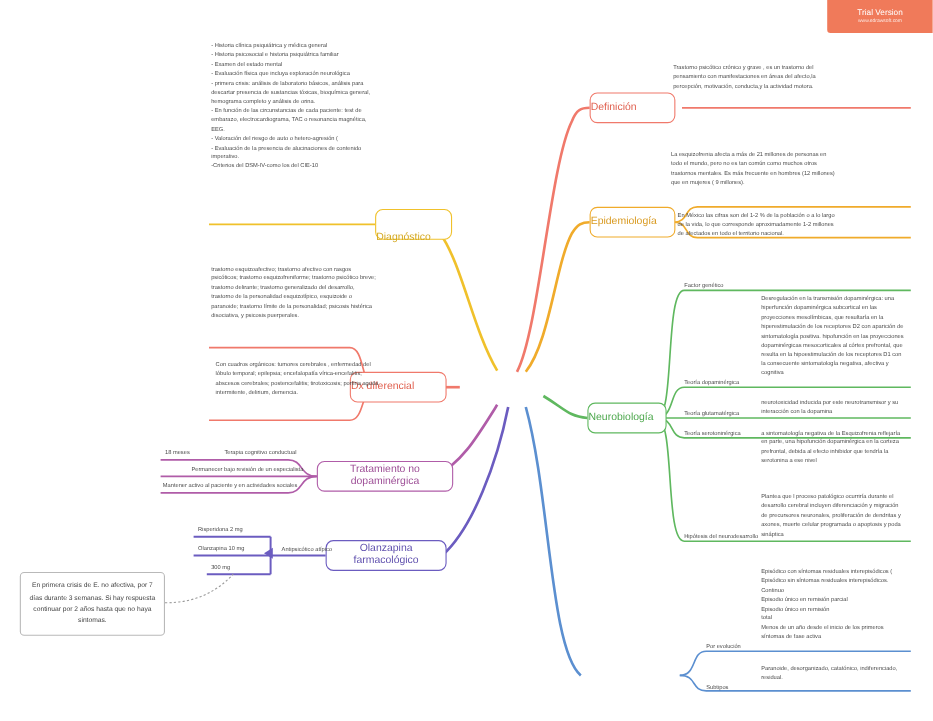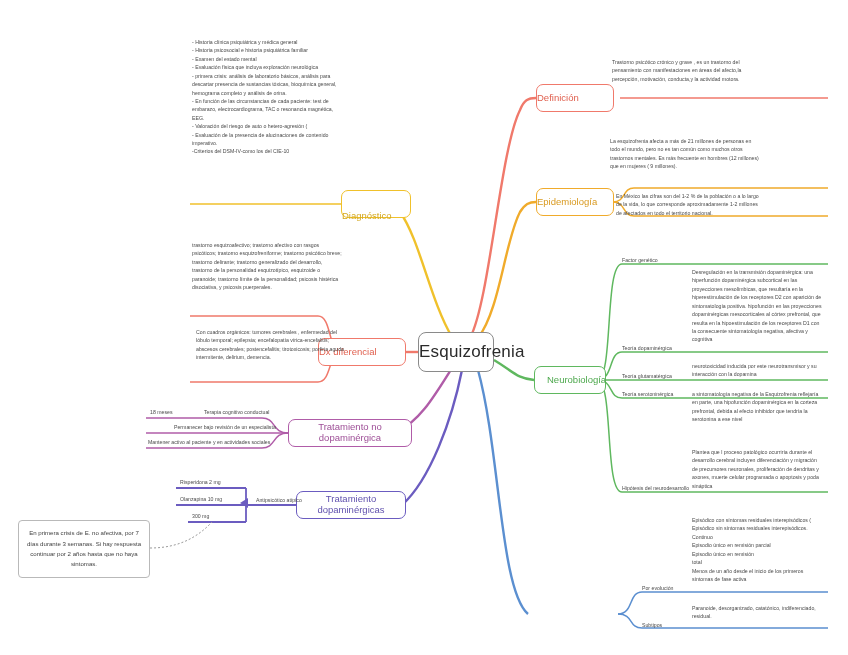--- a/index.html
+++ b/index.html
@@ -80,23 +80,20 @@
     <path d="M690,352 L828,352" fill="none" stroke="#5fb85f" stroke-width="1.5"></path>
     <path d="M690,380 L828,380" fill="none" stroke="#5fb85f" stroke-width="1.5"></path>
     <path d="M690,398 L828,398" fill="none" stroke="#5fb85f" stroke-width="1.5"></path>
     <path d="M690,492 L828,492" fill="none" stroke="#5fb85f" stroke-width="1.5"></path>
     <path d="M690,264 L828,264" fill="none" stroke="#5fb85f" stroke-width="1.5"></path>
 
     <path d="M618,614 C634,614 628,592 642,592 L828,592" fill="none" stroke="#5b8fd0" stroke-width="1.5"></path>
     <path d="M618,614 C634,614 628,628 642,628 L828,628" fill="none" stroke="#5b8fd0" stroke-width="1.5"></path>
   </svg>
 
-  <div class="node central" style="left:418px;top:332px;width:76px;height:40px;">
-    <span>Esquizofrenia</span>
-  </div>
 
   <div class="node branch" style="left:536px;top:84px;width:78px;height:28px;border:1.6px solid #f0796b;">
     <span style="color:#e0604f;">Definición</span>
   </div>
 
   <div class="node branch" style="left:536px;top:188px;width:78px;height:28px;border:1.6px solid #f0ab2b;">
     <span style="color:#d99a20;">Epidemiología</span>
   </div>
 
   <div class="node branch" style="left:341px;top:190px;width:70px;height:28px;border:1.6px solid #f0c12b;">
@@ -105,25 +102,25 @@
 
   <div class="node branch" style="left:318px;top:338px;width:88px;height:28px;border:1.6px solid #f0796b;">
     <span style="color:#e0604f;">Dx diferencial</span>
   </div>
 
   <div class="node branch" style="left:288px;top:419px;width:124px;height:28px;border:1.6px solid #b05ca8;">
     <span style="color:#9d4e96;">Tratamiento no dopaminérgica</span>
   </div>
 
   <div class="node branch" style="left:296px;top:491px;width:110px;height:28px;border:1.6px solid #6b5cc0;">
-    <span style="color:#6051ae;">Tratamiento dopaminérgicas</span>
+    <span style="color:#6051ae;">Olanzapina farmacológico</span>
   </div>
 
   <div class="node branch" style="left:534px;top:366px;width:72px;height:28px;border:1.6px solid #5fb85f;">
-    <span style="color:#4da84d;margin-left:12px;">Neurobiología</span>
+    <span style="color:#4da84d;">Neurobiología</span>
   </div>
 
 
   <div class="textblk" style="left:612px;top:58px;width:150px;">Trastorno psicótico crónico y grave , es un trastorno del pensamiento con manifestaciones en áreas del afecto,la percepción, motivación, conducta,y la actividad motora.</div>
 
   <div class="textblk" style="left:610px;top:137px;width:150px;">La esquizofrenia afecta a más de 21 millones de personas en todo el mundo, pero no es tan común como muchos otros trastornos mentales. Es más frecuente en hombres (12 millones) que en mujeres ( 9 millones).</div>
 
   <div class="textblk" style="left:616px;top:192px;width:146px;">En México las cifras son del 1-2 % de la población o a lo largo de la vida, lo que corresponde aproximadamente 1-2 millones de afectados  en todo el territorio nacional.</div>
 
   <div class="textblk" style="left:192px;top:38px;width:152px;white-space:pre-line;">- Historia clínica psiquiátrica y médica general
@@ -173,14 +170,18 @@
 Episódico sin síntomas residuales interepisódicos.
 Continuo
  Episodio único en remisión parcial
  Episodio único en remisión
 total
  Menos de un año desde el inicio de los primeros síntomas de fase activa</div>
 
   <div class="leaflbl" style="left:642px;top:622px;width:60px;">Subtipos</div>
   <div class="textblk" style="left:692px;top:604px;width:132px;">Paranoide, desorganizado, catatónico, indiferenciado, residual.</div>
 
+  <div class="trial">
+    <div class="t1">Trial Version</div>
+    <div class="t2">www.edrawsoft.com</div>
+  </div>
 
 </div>
 
 </body></html>

